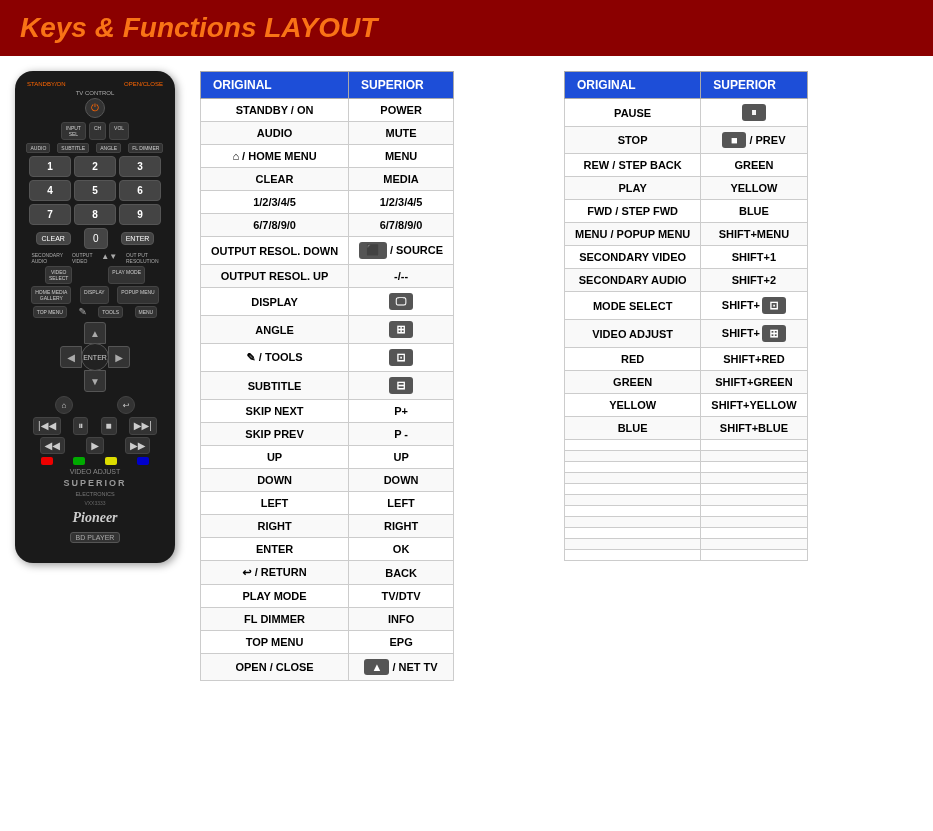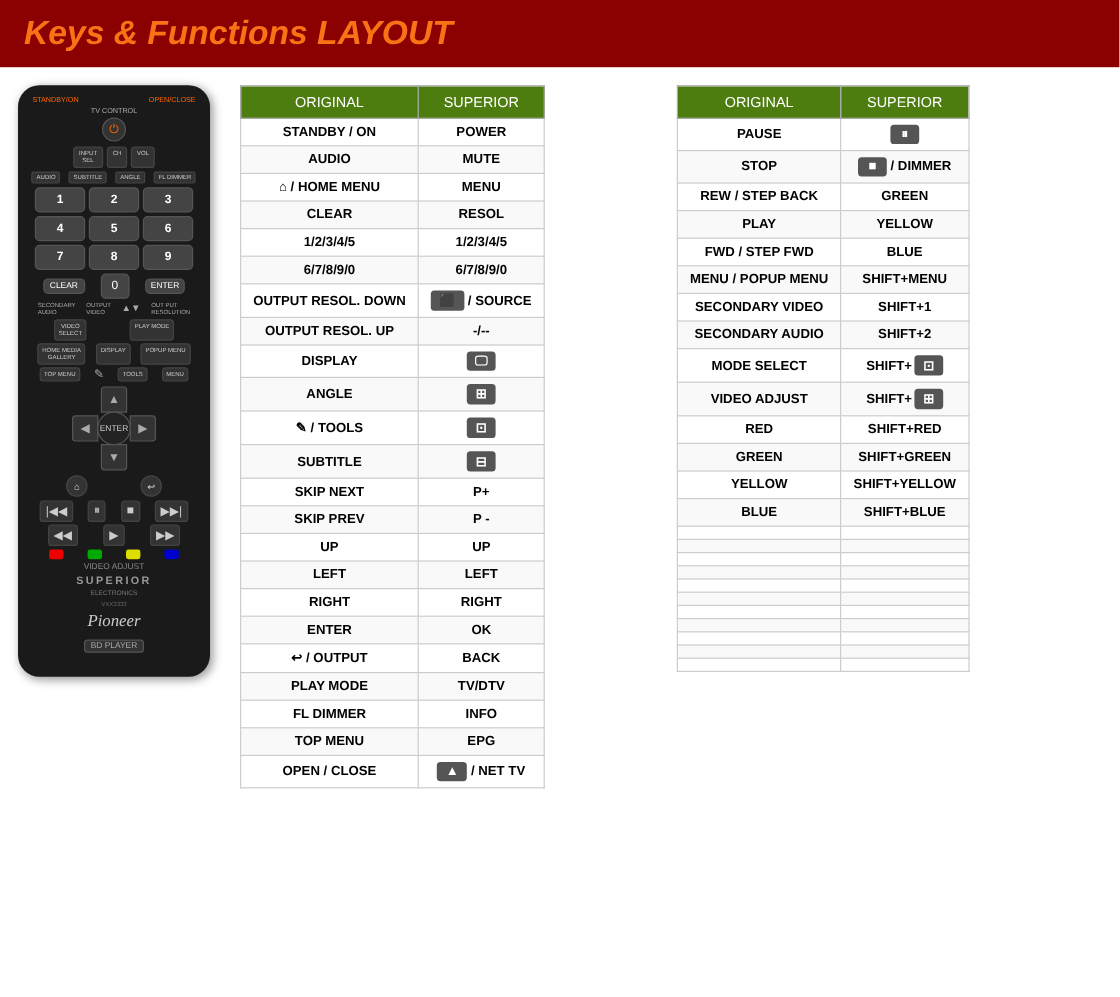--- a/index.html
+++ b/index.html
@@ -250,21 +250,21 @@
       margin: 3px 0;
     }
     .pioneer-logo {
       text-align: center;
       margin: 4px 0;
     }
     .pioneer-text {
       font-size: 14px;
       color: #ccc;
       font-style: italic;
-      font-weight: normal;
+      font-weight: bold;
       font-family: serif;
     }
     .bd-badge {
       background: #333;
       border: 1px solid #555;
       border-radius: 3px;
       color: #aaa;
       font-size: 7px;
       display: inline-block;
       padding: 1px 5px;
@@ -280,25 +280,25 @@
     table {
       border-collapse: collapse;
       font-size: 11px;
     }
 
     .left-table, .right-table {
       flex: 1;
     }
 
     table th {
-      background: #4d7c0f;
+      background: #1d4ed8;
       color: #fff;
       padding: 6px 12px;
-      text-align: center;
-      font-weight: normal;
+      text-align: left;
+      font-weight: bold;
       font-size: 12px;
       border: 1px solid #aaa;
     }
 
     table td {
       padding: 5px 10px;
       border: 1px solid #ccc;
       text-align: center;
       font-weight: bold;
     }
@@ -434,21 +434,21 @@
             <tr>
     <td><strong>AUDIO</strong></td>
     <td><strong>MUTE</strong></td>
   </tr>
             <tr>
     <td><strong>⌂ / HOME MENU</strong></td>
     <td><strong>MENU</strong></td>
   </tr>
             <tr>
     <td><strong>CLEAR</strong></td>
-    <td><strong>RESOL</strong></td>
+    <td><strong>MEDIA</strong></td>
   </tr>
             <tr>
     <td><strong>1/2/3/4/5</strong></td>
     <td><strong>1/2/3/4/5</strong></td>
   </tr>
             <tr>
     <td><strong>6/7/8/9/0</strong></td>
     <td><strong>6/7/8/9/0</strong></td>
   </tr>
             <tr>
@@ -481,33 +481,37 @@
   </tr>
             <tr>
     <td><strong>SKIP PREV</strong></td>
     <td><strong>P -</strong></td>
   </tr>
             <tr>
     <td><strong>UP</strong></td>
     <td><strong>UP</strong></td>
   </tr>
             <tr>
+    <td><strong>DOWN</strong></td>
+    <td><strong>DOWN</strong></td>
+  </tr>
+            <tr>
     <td><strong>LEFT</strong></td>
     <td><strong>LEFT</strong></td>
   </tr>
             <tr>
     <td><strong>RIGHT</strong></td>
     <td><strong>RIGHT</strong></td>
   </tr>
             <tr>
     <td><strong>ENTER</strong></td>
     <td><strong>OK</strong></td>
   </tr>
             <tr>
-    <td><strong>↩ / OUTPUT</strong></td>
+    <td><strong>↩ / RETURN</strong></td>
     <td><strong>BACK</strong></td>
   </tr>
             <tr>
     <td><strong>PLAY MODE</strong></td>
     <td><strong>TV/DTV</strong></td>
   </tr>
             <tr>
     <td><strong>FL DIMMER</strong></td>
     <td><strong>INFO</strong></td>
   </tr>
@@ -531,21 +535,21 @@
             <th>SUPERIOR</th>
           </tr>
         </thead>
         <tbody id="right-table-body">
         <tr>
     <td><strong>PAUSE</strong></td>
     <td><span style="display:inline-flex;align-items:center;justify-content:center;background:#555;color:#fff;border-radius:3px;padding:2px 7px;font-size:11px;min-width:24px;">⏸</span></td>
   </tr>
             <tr>
     <td><strong>STOP</strong></td>
-    <td><span style="display:inline-flex;align-items:center;justify-content:center;background:#555;color:#fff;border-radius:3px;padding:2px 7px;font-size:11px;min-width:24px;">■</span> <strong>/ DIMMER</strong></td>
+    <td><span style="display:inline-flex;align-items:center;justify-content:center;background:#555;color:#fff;border-radius:3px;padding:2px 7px;font-size:11px;min-width:24px;">■</span> <strong>/ PREV</strong></td>
   </tr>
             <tr>
     <td><strong>REW / STEP BACK</strong></td>
     <td><strong>GREEN</strong></td>
   </tr>
             <tr>
     <td><strong>PLAY</strong></td>
     <td><strong>YELLOW</strong></td>
   </tr>
             <tr>

